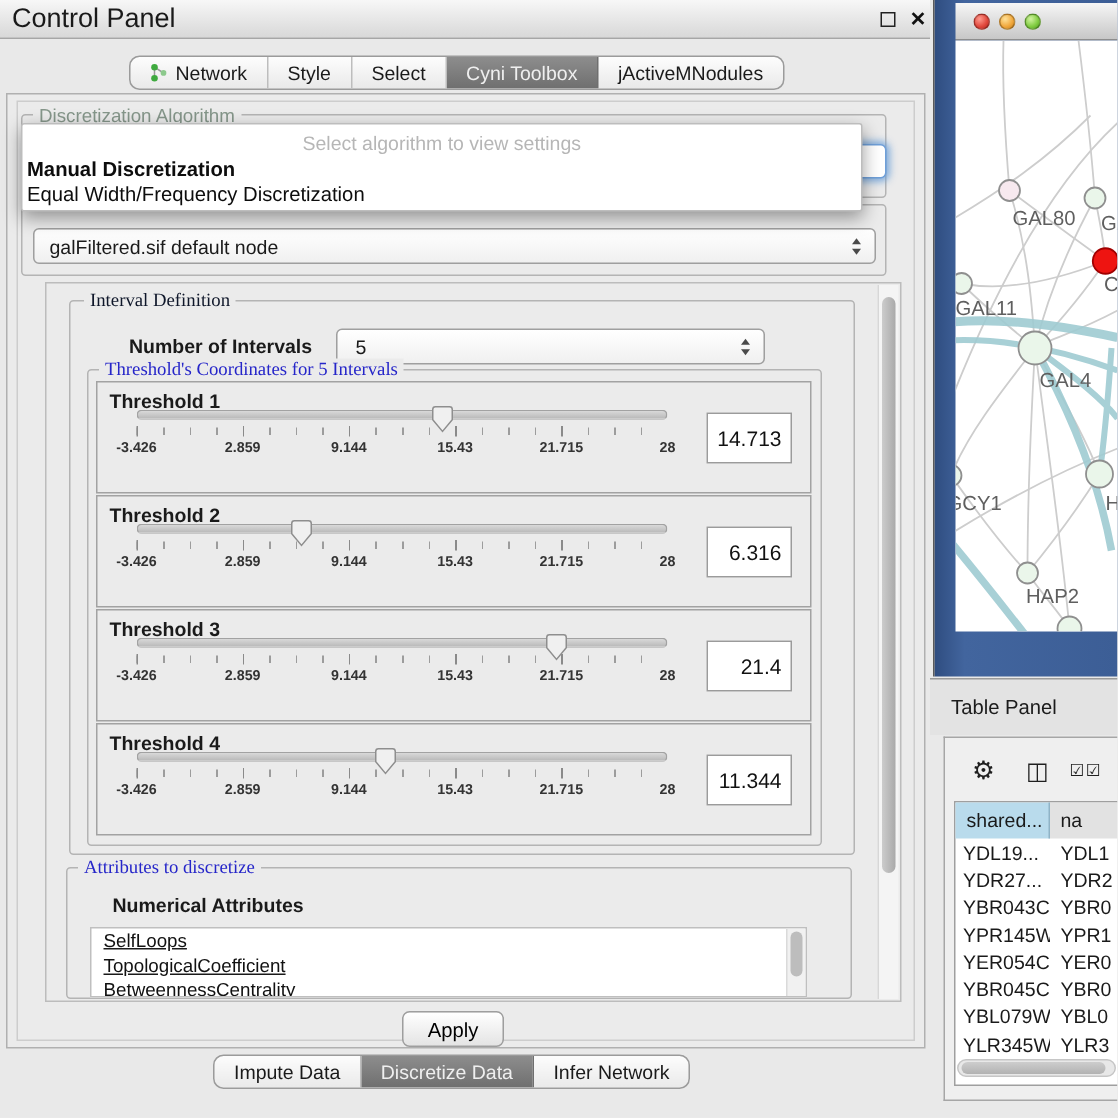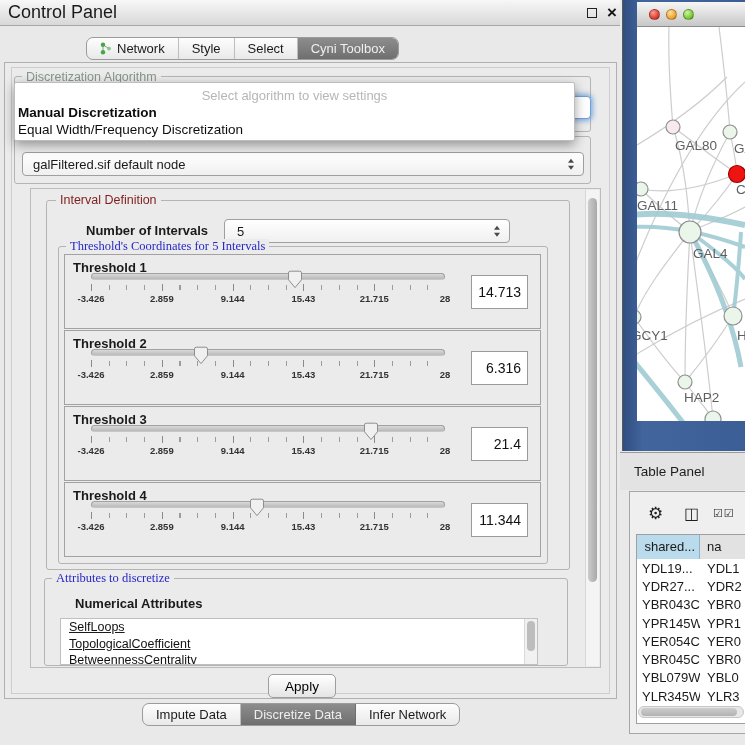--- a/index.html
+++ b/index.html
@@ -23,21 +23,21 @@
   .tab.selected { background:linear-gradient(#8d8d8d,#6f6f6f); color:#efefef; border-right-color:#6f6f6f; }
   .tabgroup.top { left:86px; top:37px; }
   .tabgroup.bottom { left:142px; top:703px; }
 
   
   .main-outer { left:4px; top:62px; width:613px; height:637px; border:1px solid #b0b0b0; background:#ebebeb; }
   .main-inner { left:11px; top:67px; width:599px; height:627px; border:1px solid #cdcdcd; background:#ebebeb; }
 
   .group { border:1px solid #b4b4b4; border-radius:3px; background:transparent; }
   .group-title { position:absolute; font-size:12.5px; background:#ebebeb; padding:0 4px; white-space:nowrap; }
-  .gt-green { color:#7f1d1d; }
+  .gt-green { color:#0f172a;font-family:Liberation Serif, serif; }
   .gt-blue  { color:#2626c9;font-family:Liberation Serif, serif; }
   .gt-gray  { color:#2a2a2a; }
   .gt-muted { color:#85968a; }
 
   
   .combo { position:absolute; background:linear-gradient(#ffffff,#f0f0f0); border:1px solid #9f9f9f;
     border-radius:4px; font-size:13px; display:flex; align-items:center; padding-left:10px; }
   .combo.focusring { border:1px solid #6f9fd8; box-shadow:0 0 5px 2px rgba(106,159,216,.8); background:#fff; }
   .stepper { position:absolute; right:9px; top:50%; transform:translateY(-50%); display:flex; flex-direction:column; gap:2.5px; }
   .stepper .up { width:0; height:0; border-left:3.5px solid transparent; border-right:3.5px solid transparent; border-bottom:4.5px solid #4a4a4a; }
@@ -130,20 +130,23 @@
     <span>Network</span>
   </div>
   <div class="tab">
       <span>Style</span>
     </div>
   <div class="tab">
       <span>Select</span>
     </div>
   <div class="tab selected">
       <span>Cyni Toolbox</span>
+    </div>
+  <div class="tab">
+      <span>jActiveMNodules</span>
     </div>
 </div>
 
 <div class="abs main-outer"></div>
 <div class="abs main-inner"></div>
 
 <div class="abs group" style="left:14px;top:76px;width:577px;height:56px;"></div>
 <span class="group-title gt-muted" style="left:22px;top:70px;">Discretization Algorithm</span>
 <div class="combo focusring" style="left:20px;top:96px;width:571px;height:23px;z-index:2;"></div>
 

